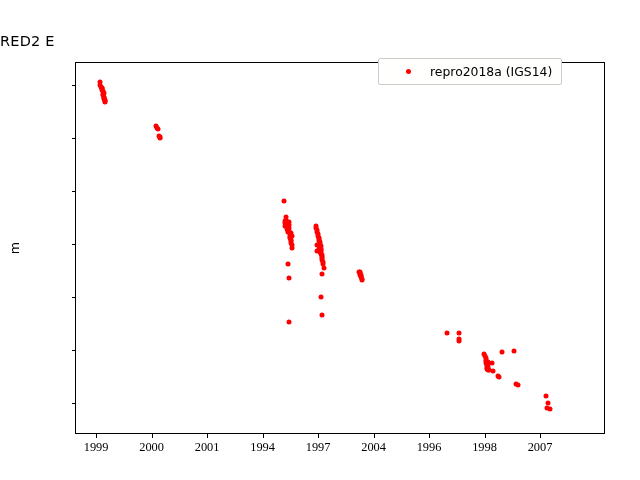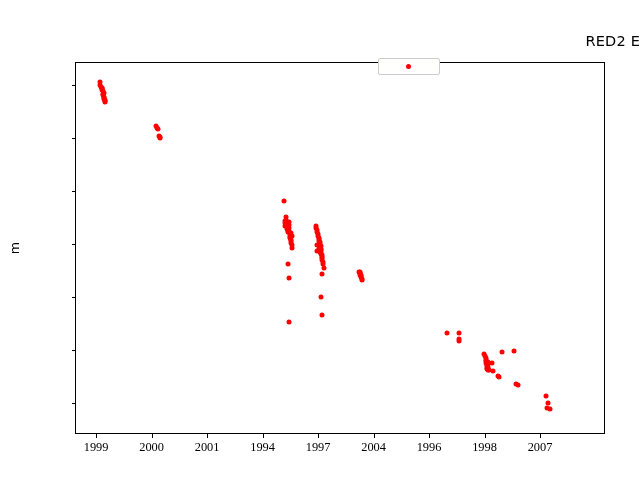--- a/index.html
+++ b/index.html
@@ -1,20 +1,20 @@
 <!DOCTYPE html>
 <html><head>
 <meta charset="utf-8">
 <style>
   html,body{margin:0;padding:0;background:#ffffff;}
   body{width:640px;height:480px;overflow:hidden;
        font-family:"DejaVu Sans","Liberation Sans",sans-serif;color:#000;}
   #figure{position:relative;width:640px;height:480px;background:#ffffff;}
 
-  #plot-title{position:absolute;left:0;top:33px;width:640px;text-align:right;
+  #plot-title{position:absolute;left:0;top:33px;width:640px;text-align:left;
               font-size:14.5px;color:#000;letter-spacing:.2px;}
 
   
   #axes{position:absolute;left:75px;top:62px;width:530px;height:372px;
         border:1px solid #000;box-sizing:border-box;background:#fff;}
   #canvas-layer{position:absolute;left:0;top:0;width:100%;height:100%;overflow:hidden;}
   .pt{position:absolute;width:5px;height:5px;border-radius:50%;
       background:#ff0000;transform:translate(-50%,-50%);}
   .ytickmark{position:absolute;left:-3.5px;width:3.5px;height:1px;background:#000;}
   .xtick{position:absolute;top:440px;transform:translateX(-50%);
@@ -199,15 +199,16 @@
       <div class="xtick" style="left: 484.57px;">1998</div>
       <div class="xtickmark" style="position: absolute; left: 484.57px; top: 434px; height: 3.5px;"></div>
       <div class="xtick" style="left: 540.07px;">2007</div>
       <div class="xtickmark" style="position: absolute; left: 540.07px; top: 434px; height: 3.5px;"></div>
     </div>
 
   <div id="legend">
     <span class="lg-marker-wrap">
       <span class="lg-marker"></span>
     </span>
+    <span class="lg-text">repro2018a (IGS14)</span>
   </div>
 
 </div>
 
 </body></html>

